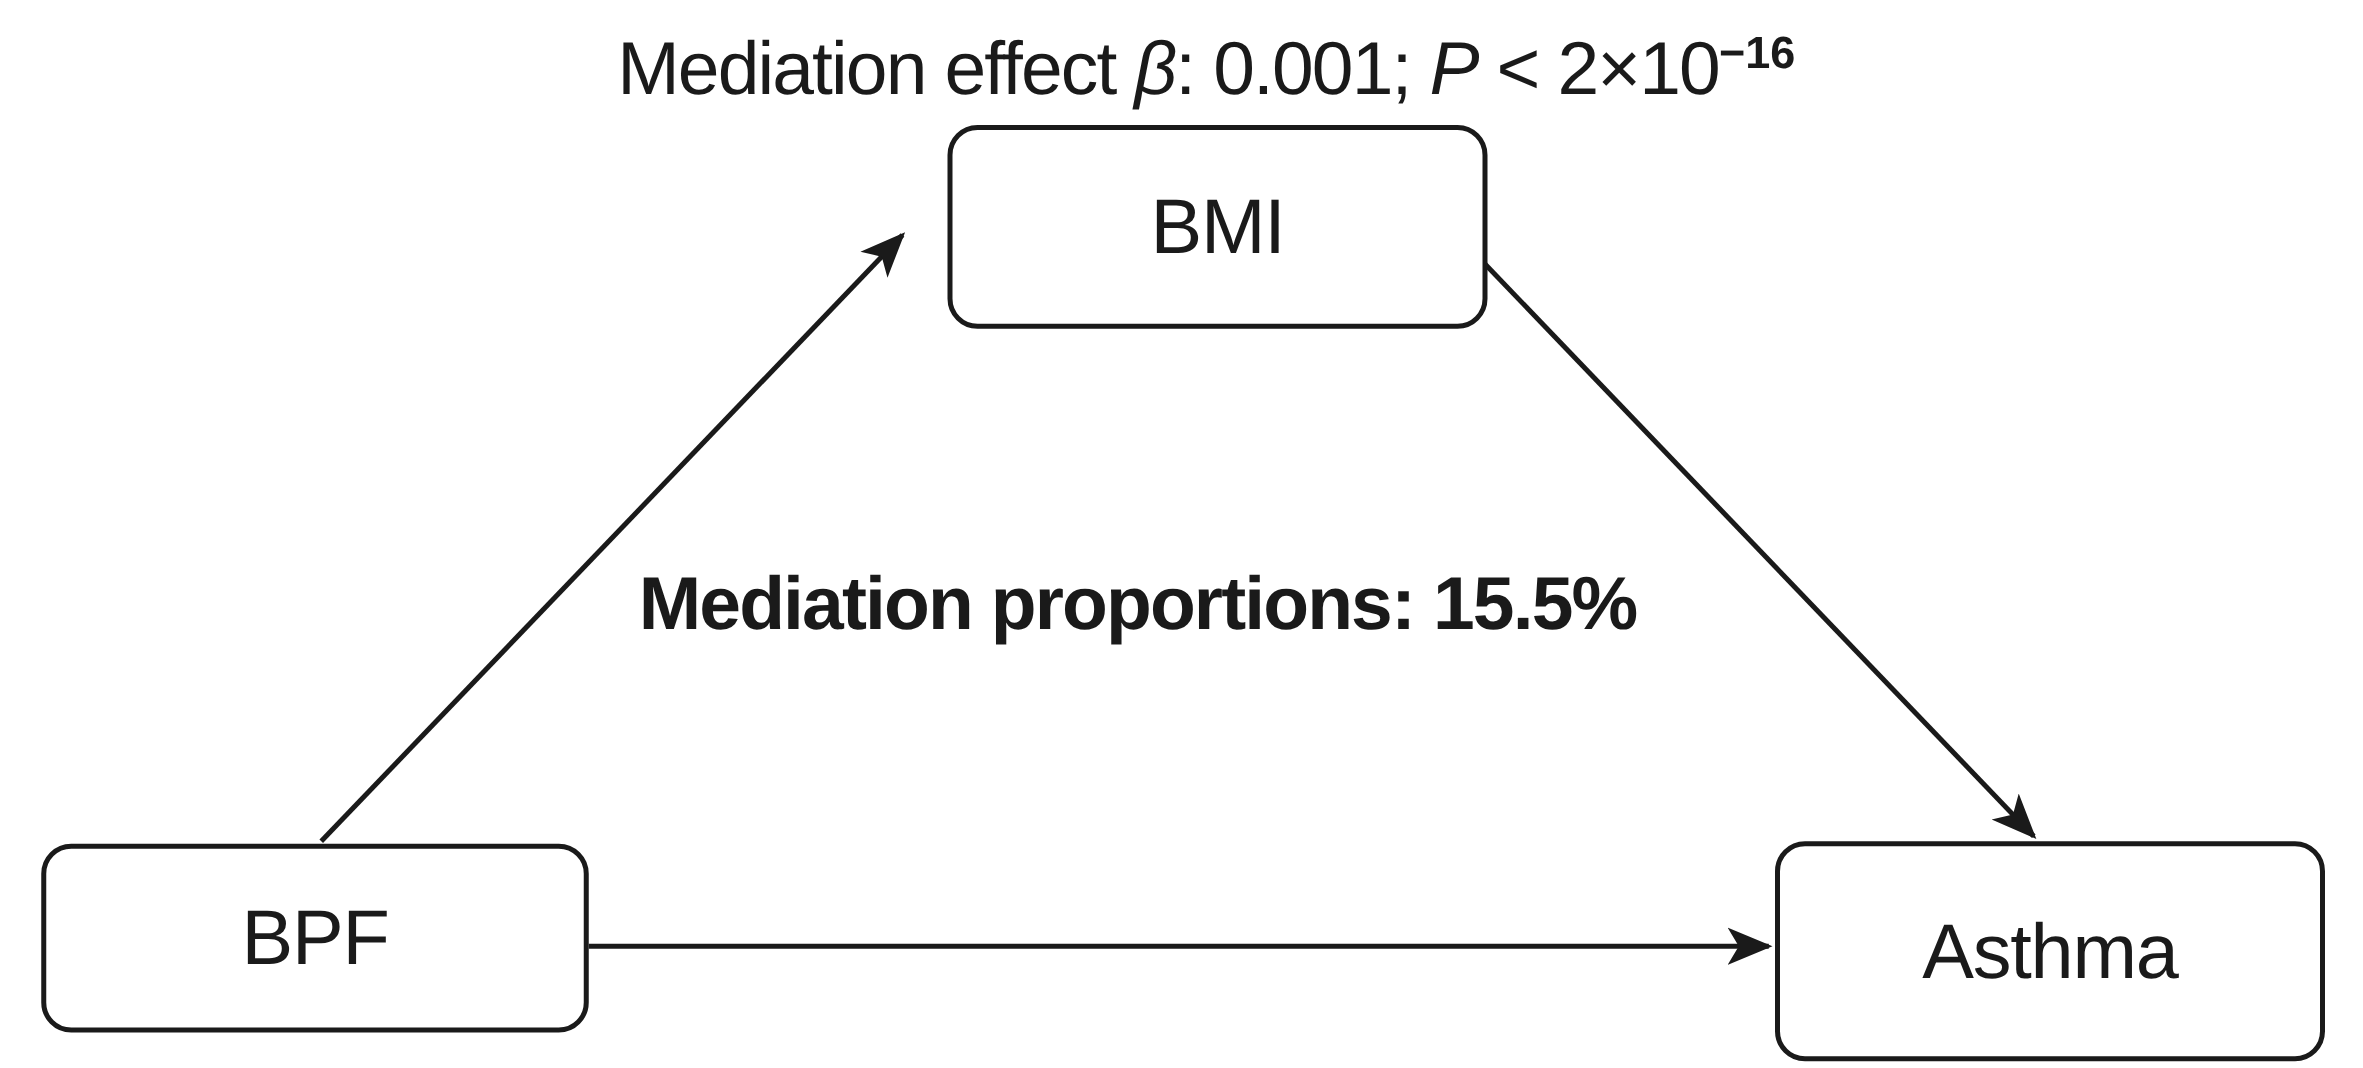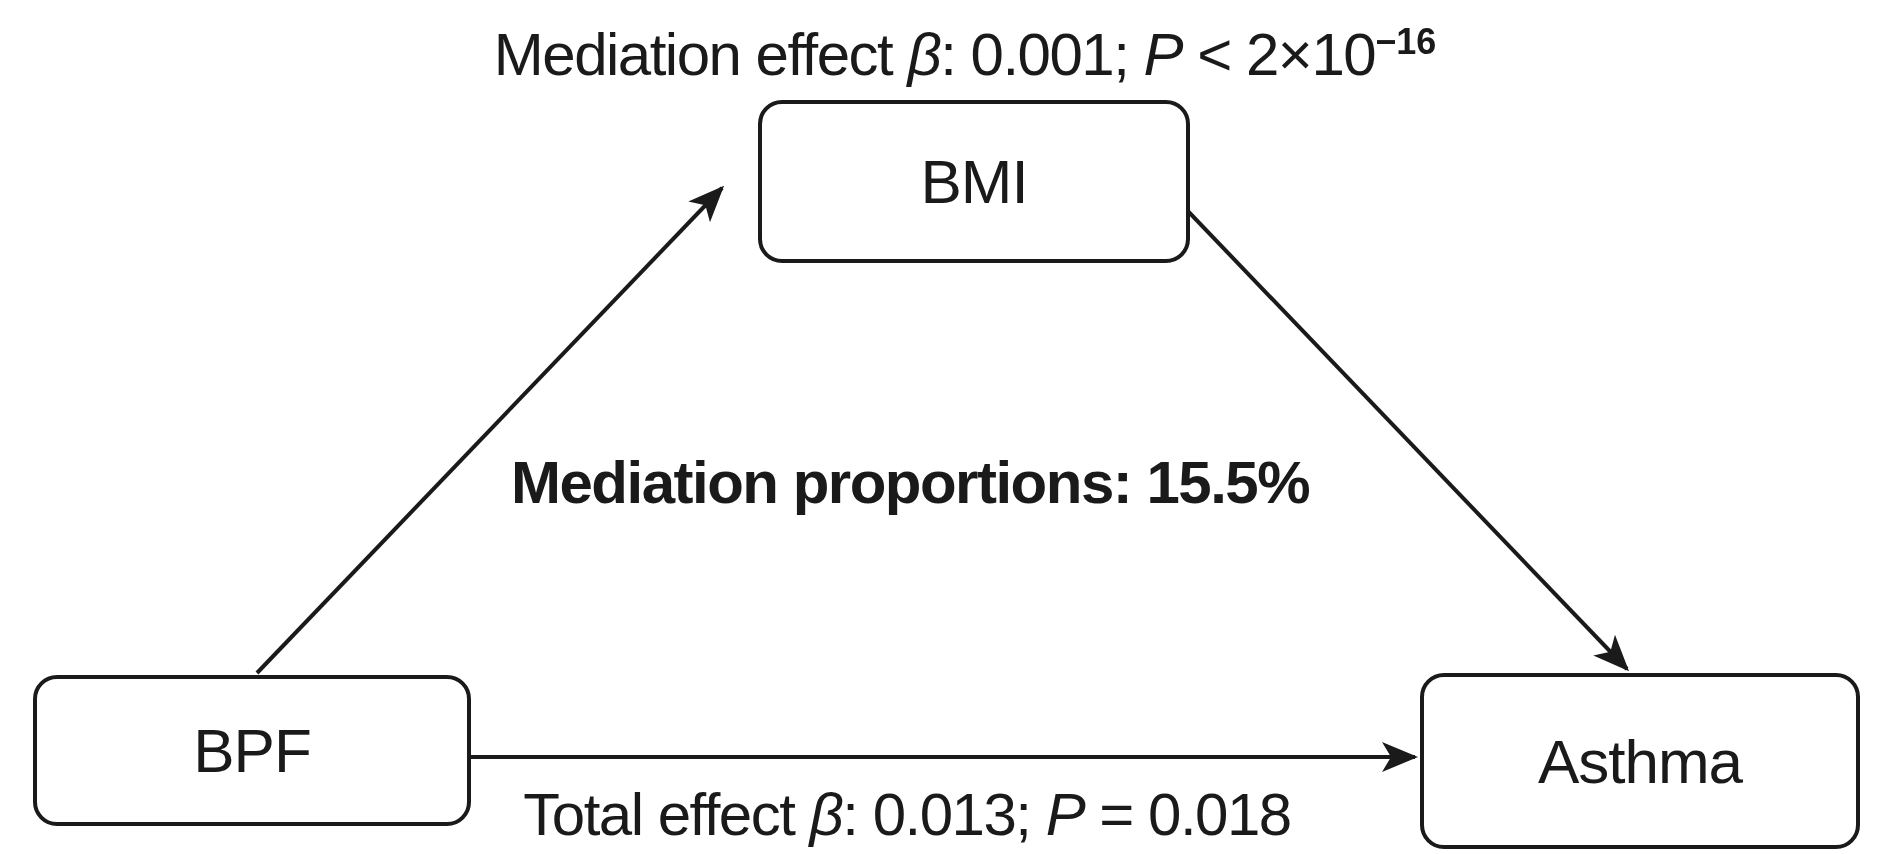--- a/index.html
+++ b/index.html
@@ -69,15 +69,14 @@
 
   <div class="node node-asthma">
       <span class="node-label">Asthma</span>
     </div>
 
   <div class="txt txt-indirect"><span>Mediation effect </span><span class="it">β</span><span>: 0.001; </span><span class="it">P</span><span> &lt; 2×10</span><span class="sup">−16</span></div>
 
   <div class="txt txt-mediation"><span>Mediation proportions: 15.5%</span></div>
 
 
-  <div class="txt txt-total"><span>Total effect </span><span class="it">β</span><span>: 0.013; </span><span class="it">P</span><span> = 0.018</span></div>
 
 </div>
 
 </body></html>

